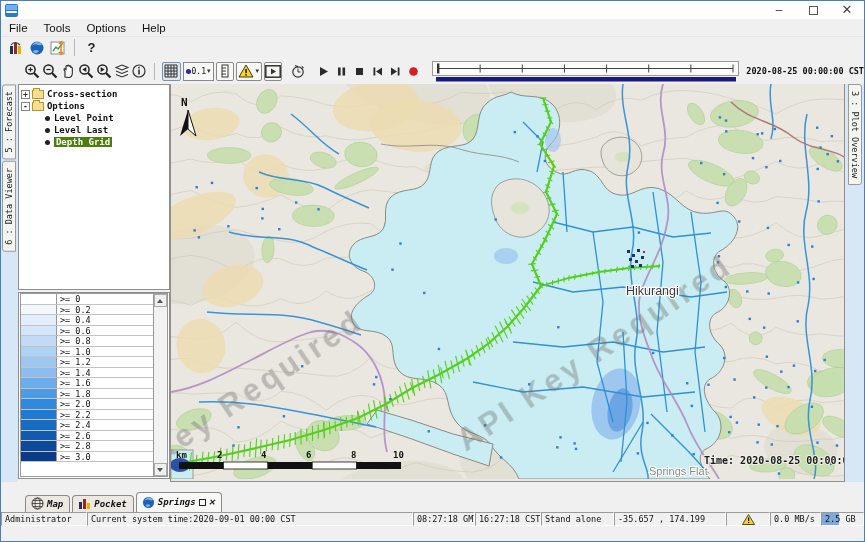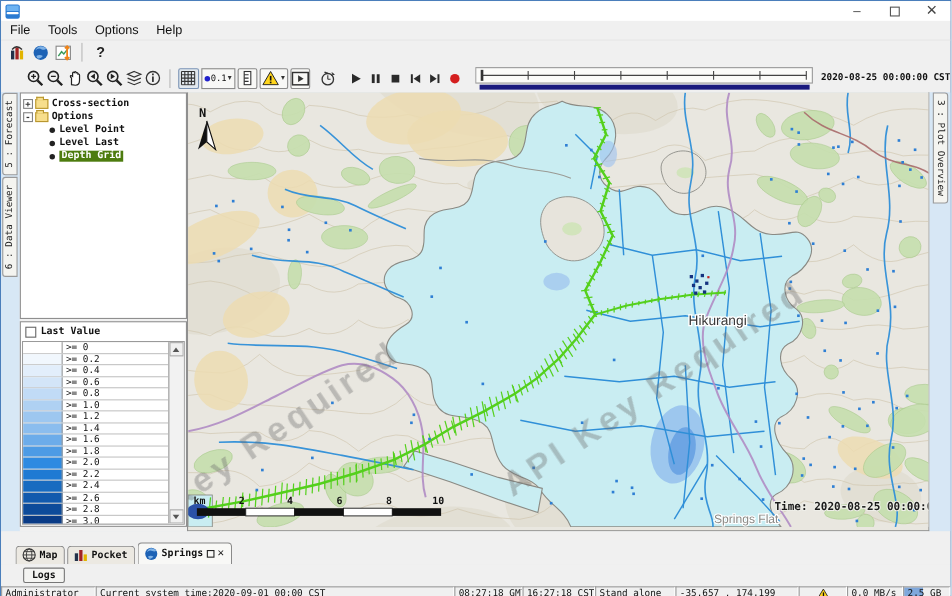--- a/index.html
+++ b/index.html
@@ -66,21 +66,21 @@
   .llabel { font-family:"DejaVu Sans Mono",monospace; font-size:8.5px; color:#111; padding-left:3px; line-height:10px; }
   .vscroll { width:14px; flex:0 0 14px; border-left:1px solid #9a9a9a; background:#f2f2f2; display:flex; flex-direction:column; justify-content:space-between; }
   .sbtn { height:13px; background:#f0f0f0; border:1px solid #aaa; display:flex; align-items:center; justify-content:center; }
   .tri-up { width:0; height:0; border-left:3px solid transparent; border-right:3px solid transparent; border-bottom:4px solid #555; }
   .tri-down { width:0; height:0; border-left:3px solid transparent; border-right:3px solid transparent; border-top:4px solid #555; }
 
   .map-wrap { width:677px; border:1px solid #8f8f8f; border-top:none; background:#e9e7e0; overflow:hidden; }
 
   
   .gap-strip { flex:0 0 8px; background:#f0f0f0; }
-  .tabbar { flex:0 0 22px; background:#f0f0f0; display:flex; align-items:flex-end; padding-left:13px; gap:2px; }
+  .tabbar { flex:0 0 22px; background:#f0f0f0; display:flex; align-items:flex-end; padding-left:24px; gap:2px;font-style:italic; }
   .btab { display:flex; align-items:center; gap:3px; border:1px solid #8a8a8a; border-bottom:none; border-radius:4px 4px 0 0; background:#ececе7; background:#ece9e2; padding:2px 6px 3px 5px; height:17px; font-family:"DejaVu Sans Mono",monospace; font-size:9px; font-weight:bold; color:#111; }
   .btab.active { background:#f8f8f6; height:20px; }
   .tab-glyph { font-size:9px; color:#222; line-height:8px; }
   .tab-close { font-weight:bold; font-size:10px; }
   .tab-restore { display:inline-block; width:7px; height:7px; border:1px solid #222; }
   .logsrow { flex:0 0 20px; background:#f0f0f0; display:flex; align-items:center; padding-left:20px; }
   .logs-btn { border:1px solid #777; background:#f4f4f2; border-radius:2px; font-family:"DejaVu Sans Mono",monospace; font-size:9px; font-weight:bold; padding:1px 7px; color:#111; }
 
   .statusbar { flex:0 0 14px; background:#f0f0f0; display:flex; }
   .scell { border:1px solid; border-color:#9a9a9a #ffffff #ffffff #9a9a9a; font-family:"DejaVu Sans Mono",monospace; font-size:8.5px; color:#111; padding:0 3px; white-space:nowrap; overflow:hidden; display:flex; align-items:center; }
@@ -321,24 +321,20 @@
           <span>Level Last</span>
         </div>
         <div class="trow">
           <span class="tindent2"></span>
             <span class="bullet"></span>
           <span class="sel">Depth Grid</span>
         </div>
       </div>
 
       <div class="legend-box">
-        <div class="legend-head">
-          <span class="chk"></span>
-          <span class="legend-title">Last Value</span>
-        </div>
         <div class="legend-table">
           <div class="legend-rows" id="legend-rows">
               <div class="lrow">
                 <span class="lswatch" style="background: rgb(255, 255, 255);"></span>
                 <span class="llabel">&gt;= 0</span>
               </div>
               <div class="lrow">
                 <span class="lswatch" style="background: rgb(241, 247, 253);"></span>
                 <span class="llabel">&gt;= 0.2</span>
               </div>
@@ -876,23 +872,20 @@
           <circle cx="6.5" cy="6.5" r="5.5" fill="#1d62b5"></circle>
           <path d="M2.5,5 Q5,2.5 7.5,4 Q10,5 11,3.5 Q9,1.5 6.5,1.5 Q4,1.5 2.5,5Z" fill="#7fb2e6"></path>
           <path d="M3.5,9 Q6,7.5 8.5,9 Q7,11.5 4.5,10.8Z" fill="#7fb2e6"></path>
         </svg>
       <span>Springs</span>
       <span class="tab-restore"></span>
       <span class="tab-glyph tab-close">✕</span>
     </span>
   </div>
 
-  <div class="logsrow">
-    <span class="logs-btn">Logs</span>
-  </div>
 
   <div class="statusbar">
     <span class="scell" style="flex:0 0 86px">Administrator</span>
     <span class="scell" style="flex:0 0 326px">Current system time:2020-09-01 00:00 CST</span>
     <span class="scell" style="flex:0 0 62px">08:27:18 GMT</span>
     <span class="scell" style="flex:0 0 66px">16:27:18 CST</span>
     <span class="scell" style="flex:0 0 73px">Stand alone</span>
     <span class="scell" style="flex:0 0 112px">-35.657 , 174.199</span>
     <span class="scell" style="flex:0 0 44px; justify-content:center">
       <svg width="13" height="11">

